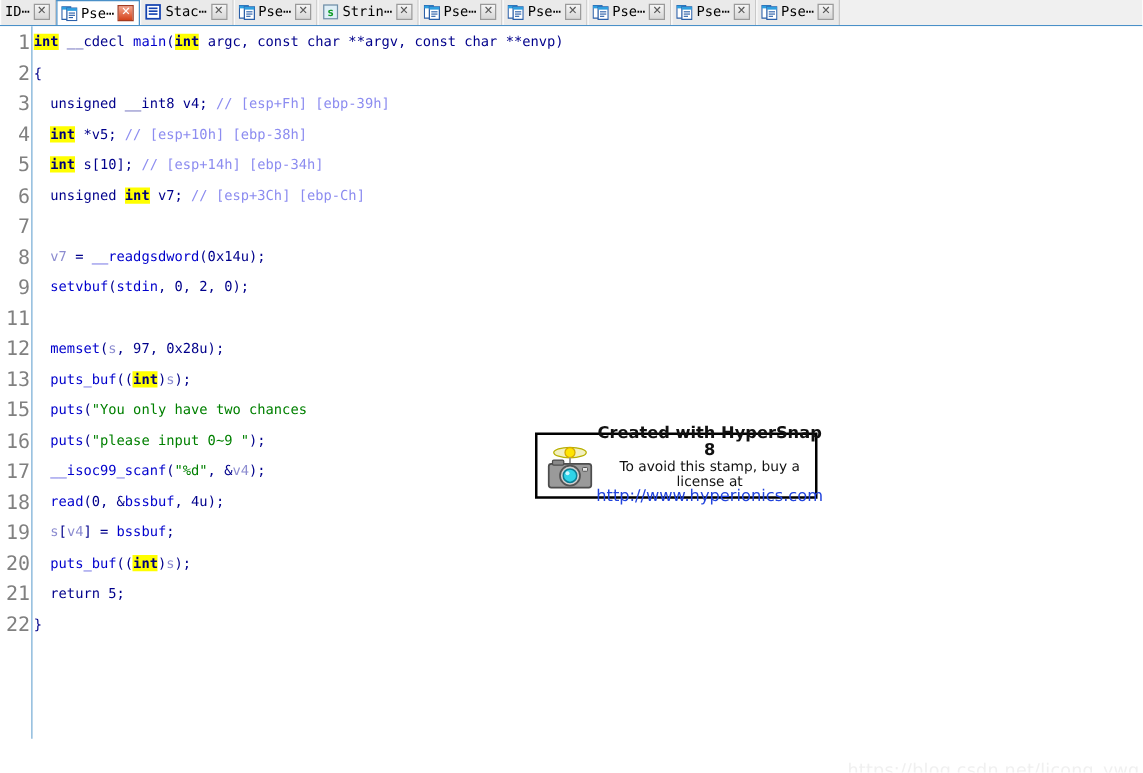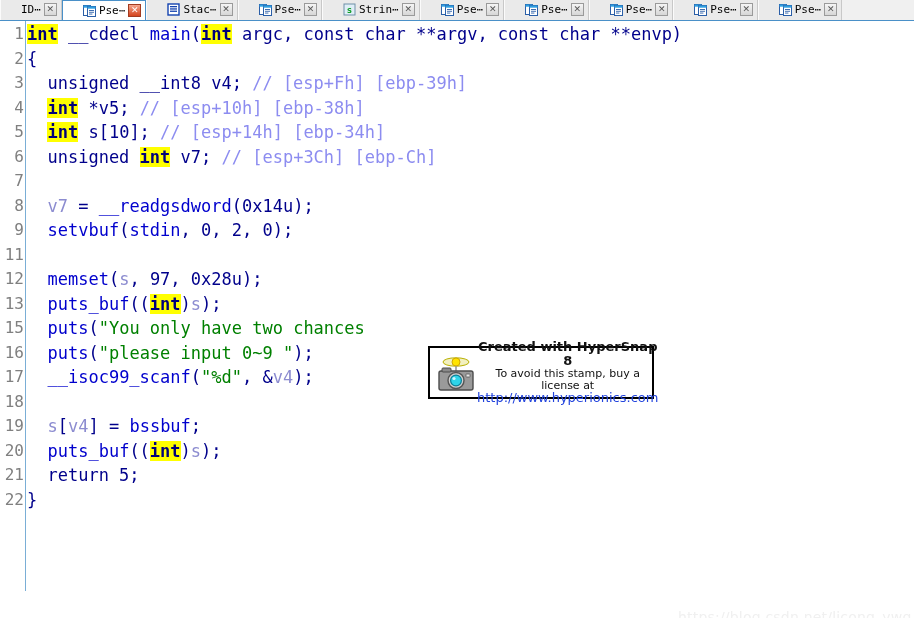--- a/index.html
+++ b/index.html
@@ -27,21 +27,21 @@
     align-items: flex-end;
     border-bottom: 1px solid #4a90c8;
     overflow: hidden;
   }
   .tab {
     position: relative;
     height: 21px;
     display: flex;
     align-items: center;
     gap: 3px;
-    padding: 0 4px 0 20px;
+    padding: 0 4px 0 3px;
     background: #eaeaea;
     border-right: 1px solid #c8c8c8;
     border-left: 1px solid #fbfbfb;
     font-family: "DejaVu Sans Mono", monospace;
     font-size: 11px;
     color: #000;
     white-space: nowrap;
     flex: 0 0 auto;
   }
   .tab.active {
@@ -117,21 +117,21 @@
     text-align: right;
     padding-right: 1px;
     color: #808080;
     font-family: "DejaVu Sans Mono", monospace;
     font-size: 16px;
   }
   .linetext {
     padding-left: 2px;
     white-space: pre;
     font-family: "DejaVu Sans Mono", monospace;
-    font-size: 17px;
+    font-size: 11px;
     color: #00008b;
   }
   .k   { background: #ffff00; color: #00007a; font-weight: bold; }
   .fn  { color: #0000cd; }
   .var { color: #8c8cd0; }
   .str { color: #008000; }
   .cmt { color: #8c8cf0; }
   .plain { color: #00008b; }
 
   
@@ -306,21 +306,21 @@
         <div class="line"><span class="lineno">6</span><span class="linetext"><span class="plain">  unsigned </span><span class="k">int</span><span class="plain"> v7; </span><span class="cmt">// [esp+3Ch] [ebp-Ch]</span></span></div>
         <div class="line"><span class="lineno">7</span><span class="linetext"></span></div>
         <div class="line"><span class="lineno">8</span><span class="linetext"><span class="plain">  </span><span class="var">v7</span><span class="plain"> = </span><span class="fn">__readgsdword</span><span class="plain">(0x14u);</span></span></div>
         <div class="line"><span class="lineno">9</span><span class="linetext"><span class="plain">  </span><span class="fn">setvbuf</span><span class="plain">(</span><span class="fn">stdin</span><span class="plain">, 0, 2, 0);</span></span></div>
         <div class="line"><span class="lineno">11</span></div>
         <div class="line"><span class="lineno">12</span><span class="linetext"><span class="plain">  </span><span class="fn">memset</span><span class="plain">(</span><span class="var">s</span><span class="plain">, 97, 0x28u);</span></span></div>
         <div class="line"><span class="lineno">13</span><span class="linetext"><span class="plain">  </span><span class="fn">puts_buf</span><span class="plain">((</span><span class="k">int</span><span class="plain">)</span><span class="var">s</span><span class="plain">);</span></span></div>
         <div class="line"><span class="lineno">15</span><span class="linetext"><span class="plain">  </span><span class="fn">puts</span><span class="plain">(</span><span class="str">"You only have two chances </span></span></div>
         <div class="line"><span class="lineno">16</span><span class="linetext"><span class="plain">  </span><span class="fn">puts</span><span class="plain">(</span><span class="str">"please input 0~9 "</span><span class="plain">);</span></span></div>
         <div class="line"><span class="lineno">17</span><span class="linetext"><span class="plain">  </span><span class="fn">__isoc99_scanf</span><span class="plain">(</span><span class="str">"%d"</span><span class="plain">, &amp;</span><span class="var">v4</span><span class="plain">);</span></span></div>
-        <div class="line"><span class="lineno">18</span></div>
+        <div class="line"><span class="lineno">18</span><span class="linetext"><span class="plain">  </span><span class="fn">read</span><span class="plain">(0, &amp;</span><span class="fn">bssbuf</span><span class="plain">, 4u);</span></span></div>
         <div class="line"><span class="lineno">19</span><span class="linetext"><span class="plain">  </span><span class="var">s</span><span class="plain">[</span><span class="var">v4</span><span class="plain">] = </span><span class="fn">bssbuf</span><span class="plain">;</span></span></div>
         <div class="line"><span class="lineno">20</span><span class="linetext"><span class="plain">  </span><span class="fn">puts_buf</span><span class="plain">((</span><span class="k">int</span><span class="plain">)</span><span class="var">s</span><span class="plain">);</span></span></div>
         <div class="line"><span class="lineno">21</span><span class="linetext"><span class="plain">  return 5;</span></span></div>
         <div class="line"><span class="lineno">22</span><span class="linetext"><span class="plain">}</span></span></div>
       </div>
 
     <div class="hypersnap">
       <div class="hs-icon">
         <svg width="42" height="40" viewBox="0 0 42 40">
           <ellipse cx="21" cy="9" rx="13" ry="4.2" fill="#f2f0c0" stroke="#b8b000" stroke-width="1"></ellipse>

